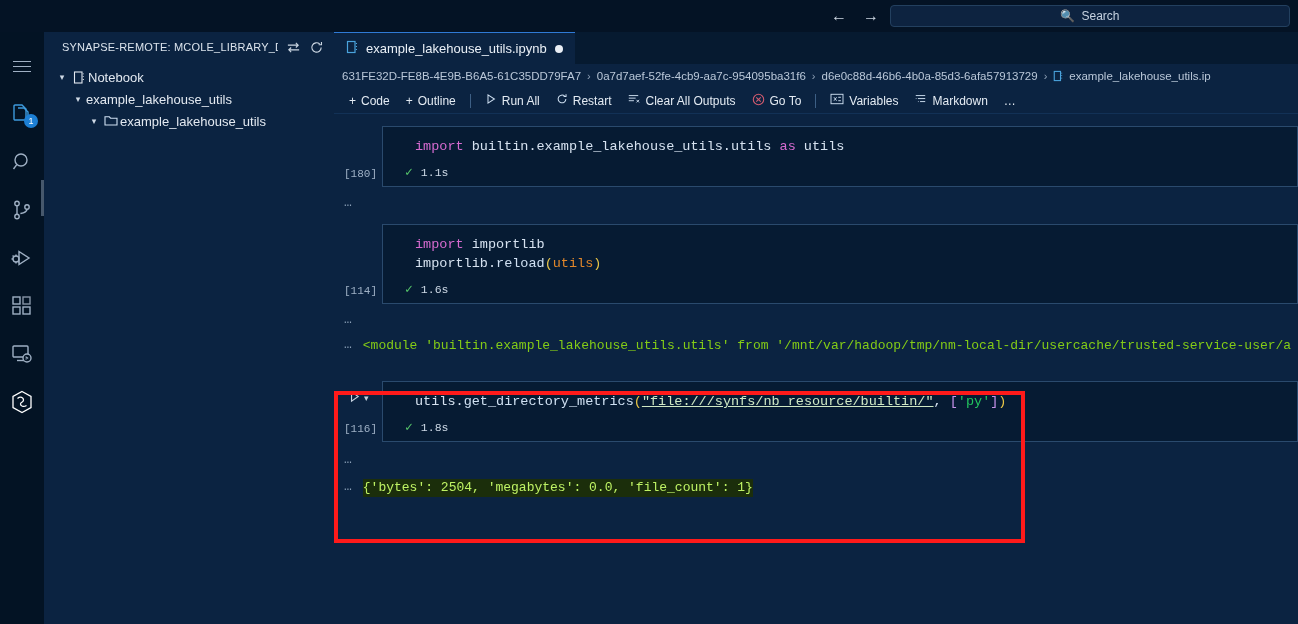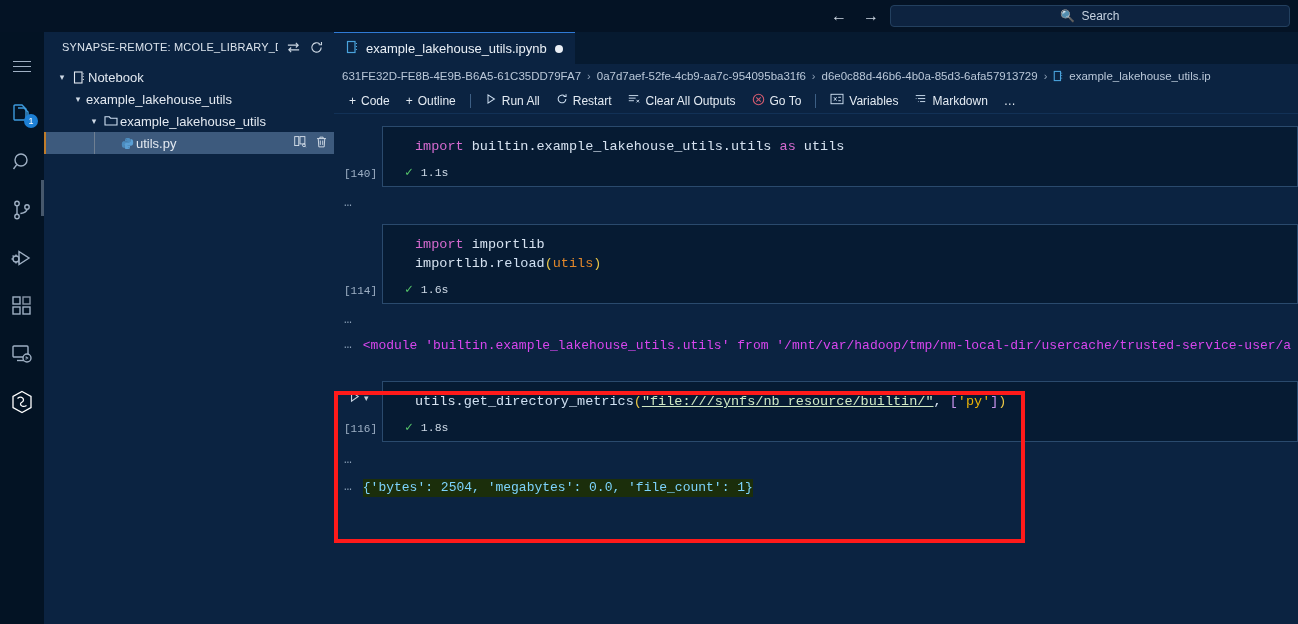--- a/index.html
+++ b/index.html
@@ -178,33 +178,33 @@
   .ell {
     font-size: 13px; color: #8ba0b8; letter-spacing: 1px;
     font-family: "Liberation Mono", monospace;
   }
   .out-row {
     display: flex; align-items: flex-start; gap: 10px;
     padding-left: 10px;
   }
   .out-text {
     font-family: "Liberation Mono", monospace;
-    font-size: 13px; line-height: 18px; color: #d946ef;
+    font-size: 13px; line-height: 18px; color: #84cc16;
     white-space: pre;
   }
-  .out-hl { background: #1b2e0b; color: #7dd3fc; }
+  .out-hl { background: #1b2e0b; color: #bef264; }
 
   
   .kw { color: #d66bd0; }
   .id { color: #d6e2f0; }
   .fn { color: #cfe0f2; }
   .var { color: #e0862a; }
   .punct { color: #e8c547; }
   .str { color: #cfe8c4; text-decoration: underline; }
-  .str2 { color: #eab308; }
+  .str2 { color: #22c55e; }
   .brk { color: #c792ea; }
 
   
   .annot {
     position: absolute; left: 0px; top: 0px;
     border: 4px solid #ff1a1a; pointer-events: none;
   }
 </style>
 </head>
 <body>
@@ -331,46 +331,20 @@
         <div class="ricon">
           <svg width="14" height="12" viewBox="0 0 14 12" fill="none" stroke="#cfe0f2" stroke-width="1.1">
             <path d="M1 3.2V10h12V3.2H6.6L5.3 1.8H1z"></path>
           </svg>
         </div>
         <div class="rlabel">example_lakehouse_utils</div>
       </div>
 
 
 
-      <div class="row sel" style="padding-left:58px;">
-        <div class="guide" style="left:50px;background:#6f7f92;"></div>
-        <div class="tw"></div>
-        <div class="ricon">
-          <svg width="13" height="13" viewBox="0 0 16 16">
-            <path d="M7.9 1.2c-2 0-3 .8-3 2v1.6h3.1v.5H3.6c-1.1 0-2.1.7-2.4 2-.3 1.4-.3 2.3 0 3.8.3 1.2.9 2 2 2h1.1V11c0-1.3 1.1-2.4 2.4-2.4h3c1 0 1.9-.9 1.9-2V3.2c0-1-.9-1.8-2-2h-1.7zM6.2 2.2a.6.6 0 1 1 0 1.2.6.6 0 0 1 0-1.2z" fill="#4b8bbe"></path>
-            <path d="M8.1 14.8c2 0 3-.8 3-2v-1.6H8v-.5h4.4c1.1 0 2.1-.7 2.4-2 .3-1.4.3-2.3 0-3.8-.3-1.2-.9-2-2-2h-1.1V5c0 1.3-1.1 2.4-2.4 2.4h-3c-1 0-1.9.9-1.9 2v3.4c0 1 .9 1.8 2 2h1.7zm1.7-1a.6.6 0 1 1 0-1.2.6.6 0 0 1 0 1.2z" fill="#5a9fd4"></path>
-          </svg>
-        </div>
-        <div class="rlabel">utils.py</div>
-        <div class="row-actions">
-          <span>
-            <svg width="14" height="13" viewBox="0 0 16 16" fill="none" stroke="#dbe4ee" stroke-width="1.1">
-              <rect x="1.5" y="2" width="5" height="11"></rect>
-                <rect x="8" y="2" width="6" height="9"></rect>
-              <circle cx="12.8" cy="12.6" r="1.7"></circle>
-                <path d="M14 13.8l1.2 1.2"></path>
-            </svg>
-          </span>
-          <span>
-            <svg width="13" height="14" viewBox="0 0 16 16" fill="none" stroke="#dbe4ee" stroke-width="1.1">
-              <path d="M2.5 3.8h11M6 3.8V2h4v1.8M4 3.8l.7 10.2h6.6l.7-10.2M6.5 6.2v5.4M9.5 6.2v5.4"></path>
-            </svg>
-          </span>
-        </div>
-      </div>
 
     </div>
   </div>
 
   <div class="editor">
 
     <div class="tabbar">
       <div class="tab">
         <span>
           <svg width="12" height="14" viewBox="0 0 12 14" fill="none" stroke="#4aa3dd" stroke-width="1.2">
@@ -465,21 +439,21 @@
         <span>Markdown</span>
       </div>
       <div class="tb-btn">
         <span>…</span>
       </div>
     </div>
 
     <div class="nb">
 
       <div class="cell" style="margin-top:12px;">
-        <div class="exec-count" style="top:42px;">[140]</div>
+        <div class="exec-count" style="top:42px;">[180]</div>
         <div class="cell-box">
           <div class="code"><span class="kw">import</span><span class="id"> builtin.example_lakehouse_utils.utils </span><span class="kw">as</span><span class="id"> utils</span></div>
           <div class="status">
             <span class="check">✓</span>
             <span>1.1s</span>
           </div>
         </div>
       </div>
       <div class="out-row" style="margin-top:8px;">
         <span class="ell">…</span>

